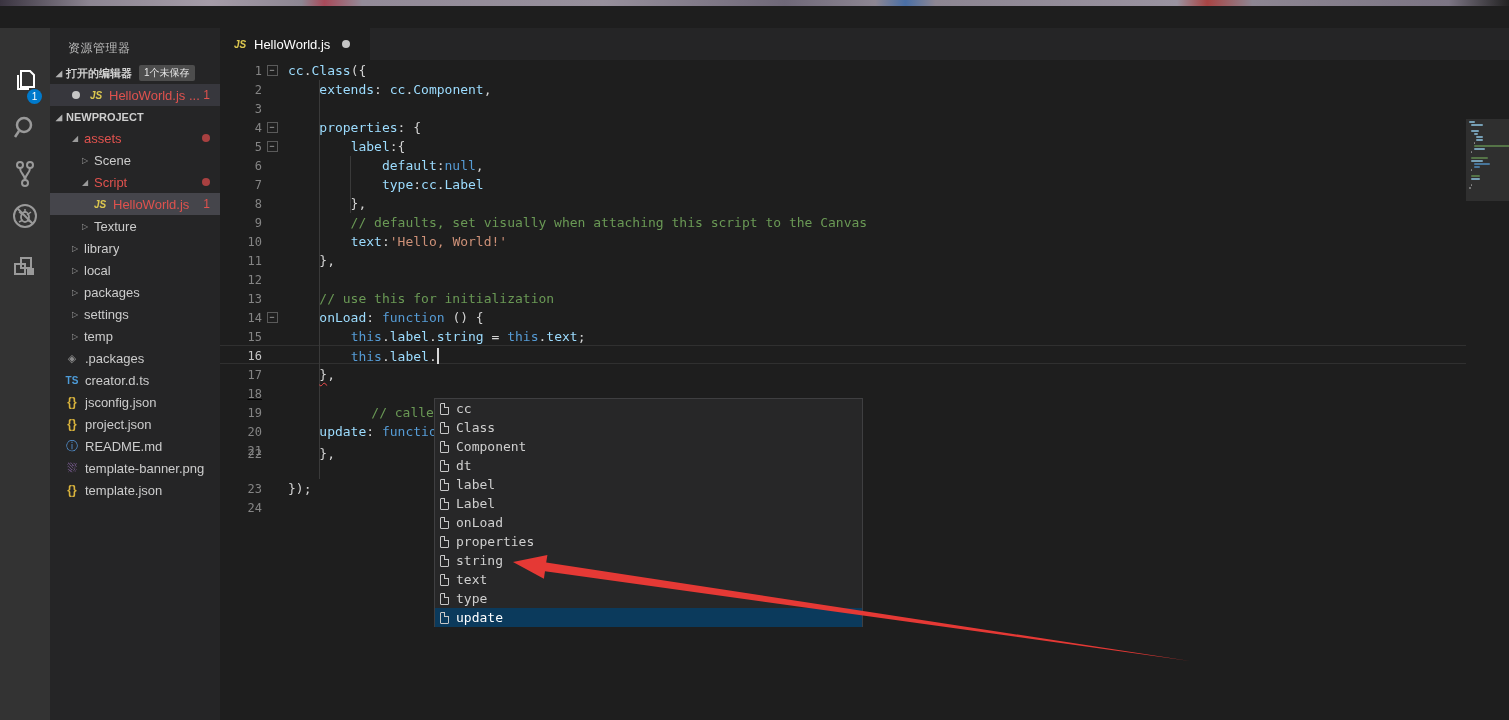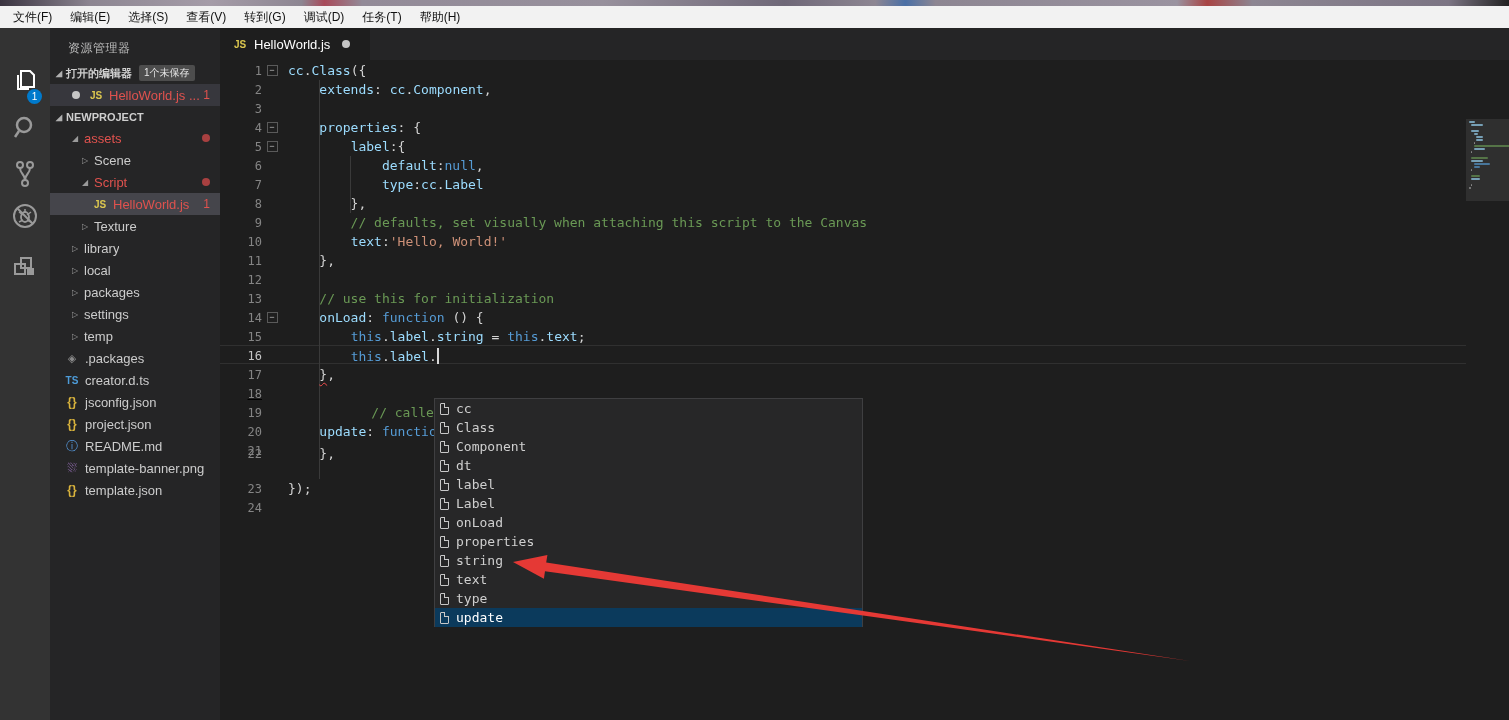--- a/index.html
+++ b/index.html
@@ -41,21 +41,21 @@
   .row .arrow { font-size:8px; color:#9a9a9a; width:12px; flex:none; }
   .row .label { overflow:hidden; text-overflow:ellipsis; }
   .row.red .label { color:#e0524e; }
   .row .spacer { flex:1; }
   .row .dot-red { width:8px; height:8px; border-radius:50%; background:#a84040; margin-right:10px; flex:none; }
   .row .badge-red { color:#e0524e; font-size:12px; margin-right:10px; flex:none; }
   .row.selected { background:#45454b; }
   .row.oe-row { background:#37373d; }
   .mod-dot { width:8px; height:8px; border-radius:50%; background:#c5c5c5; margin-right:8px; flex:none; }
   .ficon { flex:none; margin-right:5px; font-weight:bold; font-size:10px; width:16px; text-align:center; }
-  .ficon.js { color:#dcc74f; }
+  .ficon.js { color:#dcc74f; font-style:italic; }
   .ficon.ts { color:#4d9bd8; }
   .ficon.braces { color:#d9b33c; font-size:12px; }
   .ficon.info { color:#5596d8; font-size:12px; font-weight:normal; }
   .ficon.img  { color:#b180d7; font-size:12px; font-weight:normal; }
   .ficon.diamond { color:#8a8a8a; font-size:11px; font-weight:normal; }
 
   
   .editor-area { position:absolute; left:220px; top:28px; width:1289px; height:692px; background:#1e1e1e; }
   .tabbar { position:absolute; left:0; top:0; width:100%; height:32px; background:#252526; }
   .tab { position:absolute; left:0; top:0; height:32px; min-width:150px; background:#1e1e1e;
@@ -102,30 +102,20 @@
   .arrow-overlay { position:absolute; left:0; top:0; width:1509px; height:720px;
     pointer-events:none; z-index:60; }
 </style>
 </head>
 <body>
 
 <div id="stage">
 
   <div class="top-strip"></div>
 
-  <div class="menubar">
-      <div class="menu-item">文件(F)</div>
-      <div class="menu-item">编辑(E)</div>
-      <div class="menu-item">选择(S)</div>
-      <div class="menu-item">查看(V)</div>
-      <div class="menu-item">转到(G)</div>
-      <div class="menu-item">调试(D)</div>
-      <div class="menu-item">任务(T)</div>
-      <div class="menu-item">帮助(H)</div>
-    </div>
 
   <div class="activitybar">
     <div class="act-icon" style="top:34px">
       <svg width="26" height="28" viewBox="0 0 26 28">
         <path d="M9 3 h9 l4 4 v12 h-13 z" fill="none" stroke="#ffffff" stroke-width="2"></path>
         <path d="M6 7 v14 h11" fill="none" stroke="#ffffff" stroke-width="2"></path>
       </svg>
       <span class="act-badge">1</span>
     </div>
     <div class="act-icon" style="top:80px">

